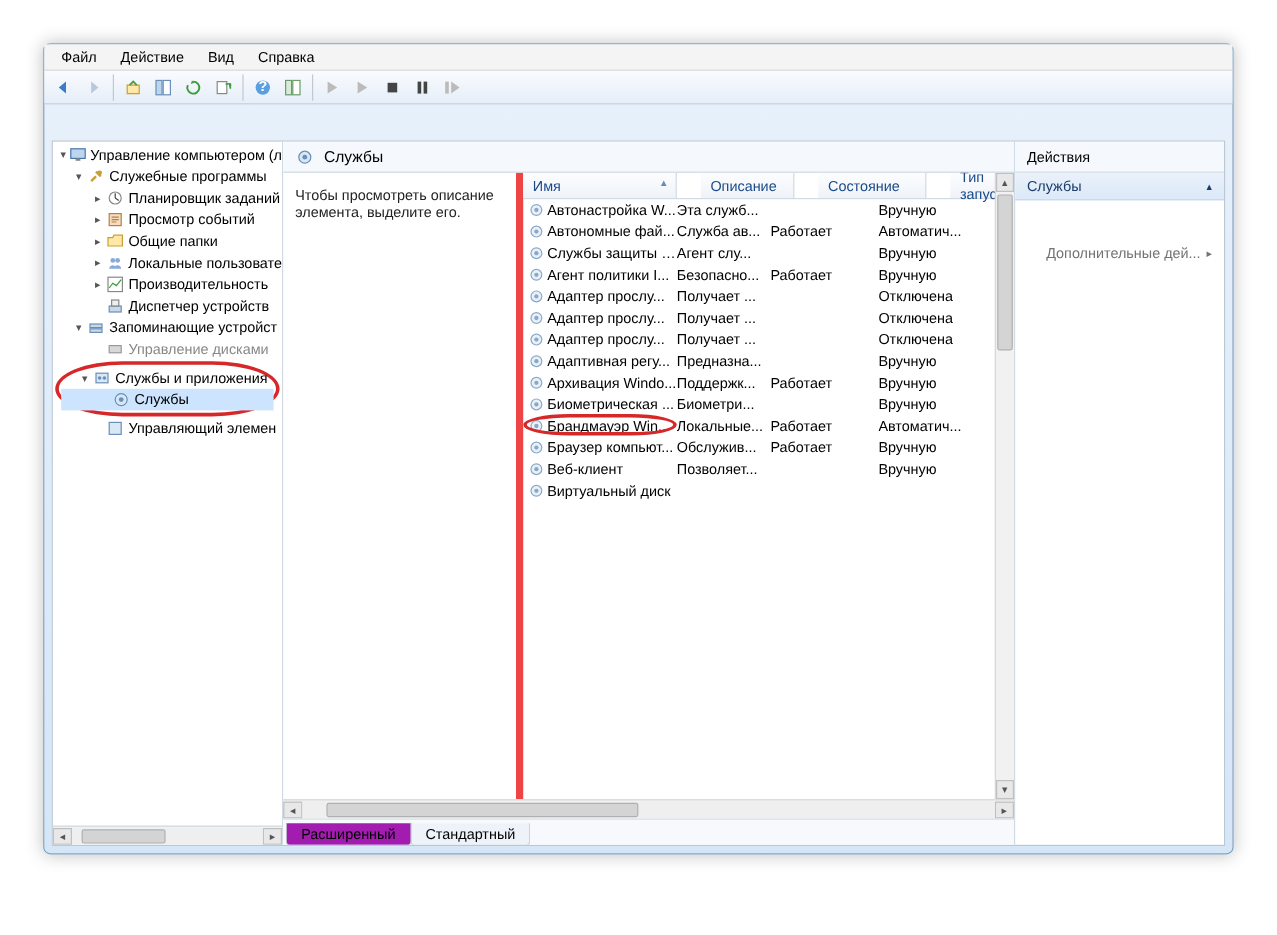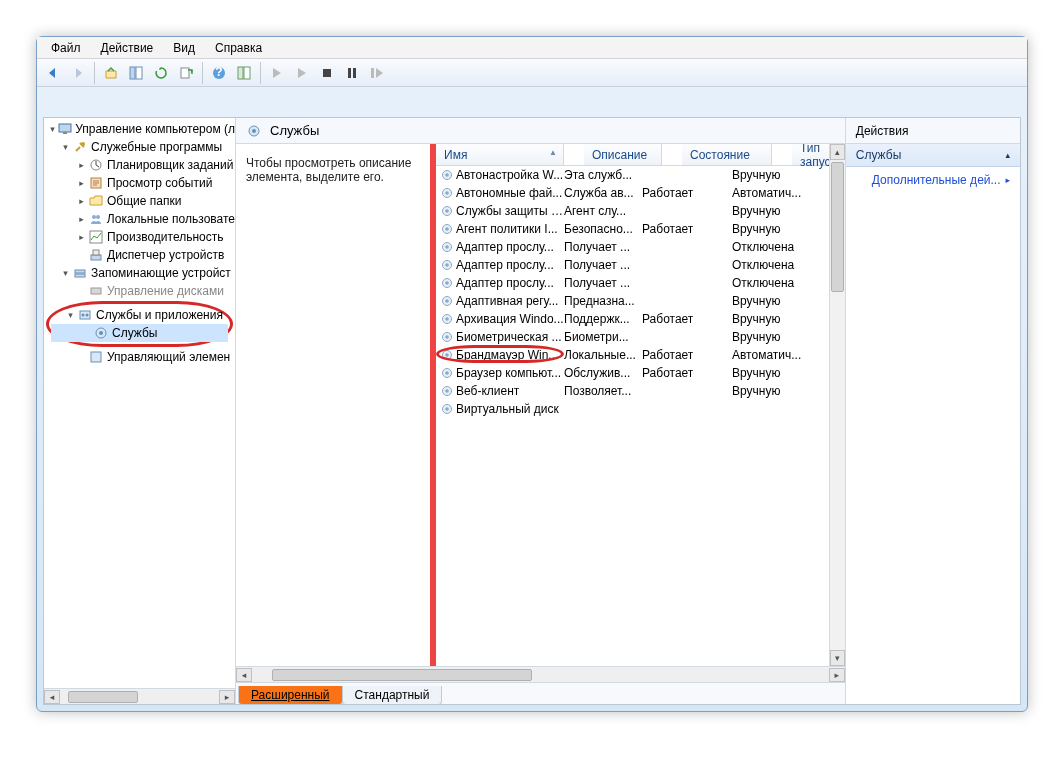--- a/index.html
+++ b/index.html
@@ -68,27 +68,27 @@
 .vscroll .track{flex:1;position:relative;}
 .vscroll .thumb{position:absolute;top:2px;left:1px;right:1px;height:130px;background:#d4d4d4;border:1px solid #b0b0b0;border-radius:2px;}
 
 .list-hscroll { height:16px; border-top:1px solid #d1d9e2; background:#f1f1f1; display:flex; align-items:center;}
 .list-hscroll .arrow{width:16px;height:14px;border:1px solid #c0c0c0;background:#e8e8e8;display:flex;align-items:center;justify-content:center;font-size:9px;color:#555;}
 .list-hscroll .track{flex:1;height:14px;position:relative;background:#efefef;}
 .list-hscroll .thumb{position:absolute;left:20px;width:260px;height:12px;top:1px;background:#d4d4d4;border:1px solid #b0b0b0;border-radius:2px;}
 
 .tabstrip { height:22px; border-top:1px solid #d1d9e2; padding-left:2px; display:flex; align-items:flex-end; background:#f7f9fc;}
 .vtab { padding:2px 12px; border:1px solid #c2ccd8; border-top:none; margin-right:-1px; background:#eef3f9; cursor:pointer; border-radius:0 0 4px 4px; position:relative; top:1px;}
-.vtab.active { background:#f97316; z-index:2;text-decoration:underline;}
+.vtab.active { background:#a21caf; z-index:2;}
 
 
 .actions-pane { width:180px; display:flex; flex-direction:column;}
 .actions-header{height:26px;background:#f5f9fe;border-bottom:1px solid #d1d9e2;padding:0 10px;display:flex;align-items:center;font-weight:normal;}
 .act-section{background:linear-gradient(to bottom,#e9f1fb,#dce9f8);border-bottom:1px solid #c2d2e6;padding:4px 10px;display:flex;justify-content:space-between;align-items:center;color:#1b3c6a;cursor:pointer;}
-.act-link{padding:6px 10px 6px 26px;cursor:pointer;color:#1d4ed8;display:flex;align-items:center;justify-content:space-between;}
+.act-link{padding:6px 10px 6px 26px;cursor:pointer;color:#737373;display:flex;align-items:center;justify-content:space-between;margin-top:31px;}
 
 svg{display:block;}
 </style>
 </head>
 <body>
 
 <div class="window">
 
 
   <div class="menubar">

